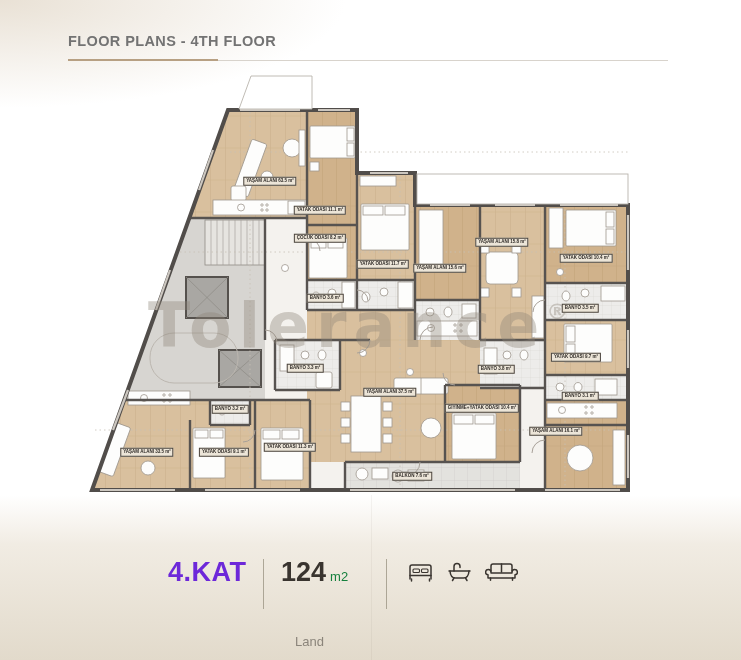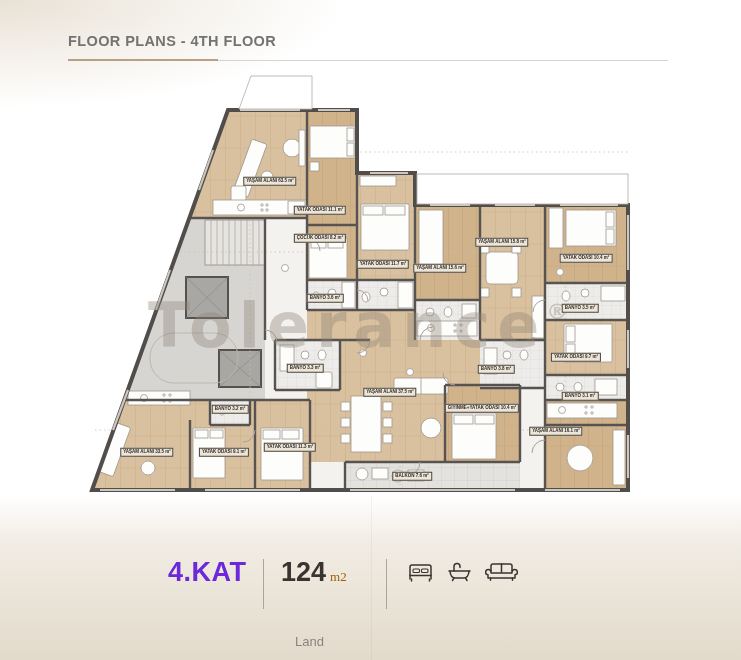--- a/index.html
+++ b/index.html
@@ -22,21 +22,21 @@
     font-weight:bold;color:#2e2a26;background:#ece5d8;border:.5px solid #4a443e;
     padding:0 2px;white-space:nowrap;z-index:4;}
   
   .footer{position:absolute;left:0;top:495px;width:741px;height:165px;
     background:linear-gradient(to bottom, rgba(247,243,236,0) 0%, #f1ece3 30%, #e2dacb 100%);}
   .footer .seam{position:absolute;left:371px;top:0;width:1px;height:165px;background:rgba(120,105,85,.07);}
   .floor-label{position:absolute;left:168px;top:557px;font-size:27px;font-weight:bold;color:#6d28d9;letter-spacing:.5px;}
   .v-div{position:absolute;width:1px;height:50px;background:#97907f;opacity:.75;}
   .area-wrap{position:absolute;left:281px;top:557px;white-space:nowrap;}
   .area-value{font-size:27px;font-weight:bold;color:#39342f;}
-  .area-unit{font-size:13px;font-weight:normal;color:#a16207;margin-left:4px;font-family:Liberation Serif, serif;}
+  .area-unit{font-size:13px;font-weight:normal;color:#15803d;margin-left:4px;}
   .area-caption{position:absolute;left:295px;top:588px;font-size:13px;color:#8b857b;margin-top:46px;}
   .amenities{position:absolute;left:407px;top:560px;display:flex;gap:13px;align-items:center;}
   .amenities svg{display:block;}
 </style>
 </head>
 <body>
 
 <div class="page">
   <div class="top-tint"></div>
 

